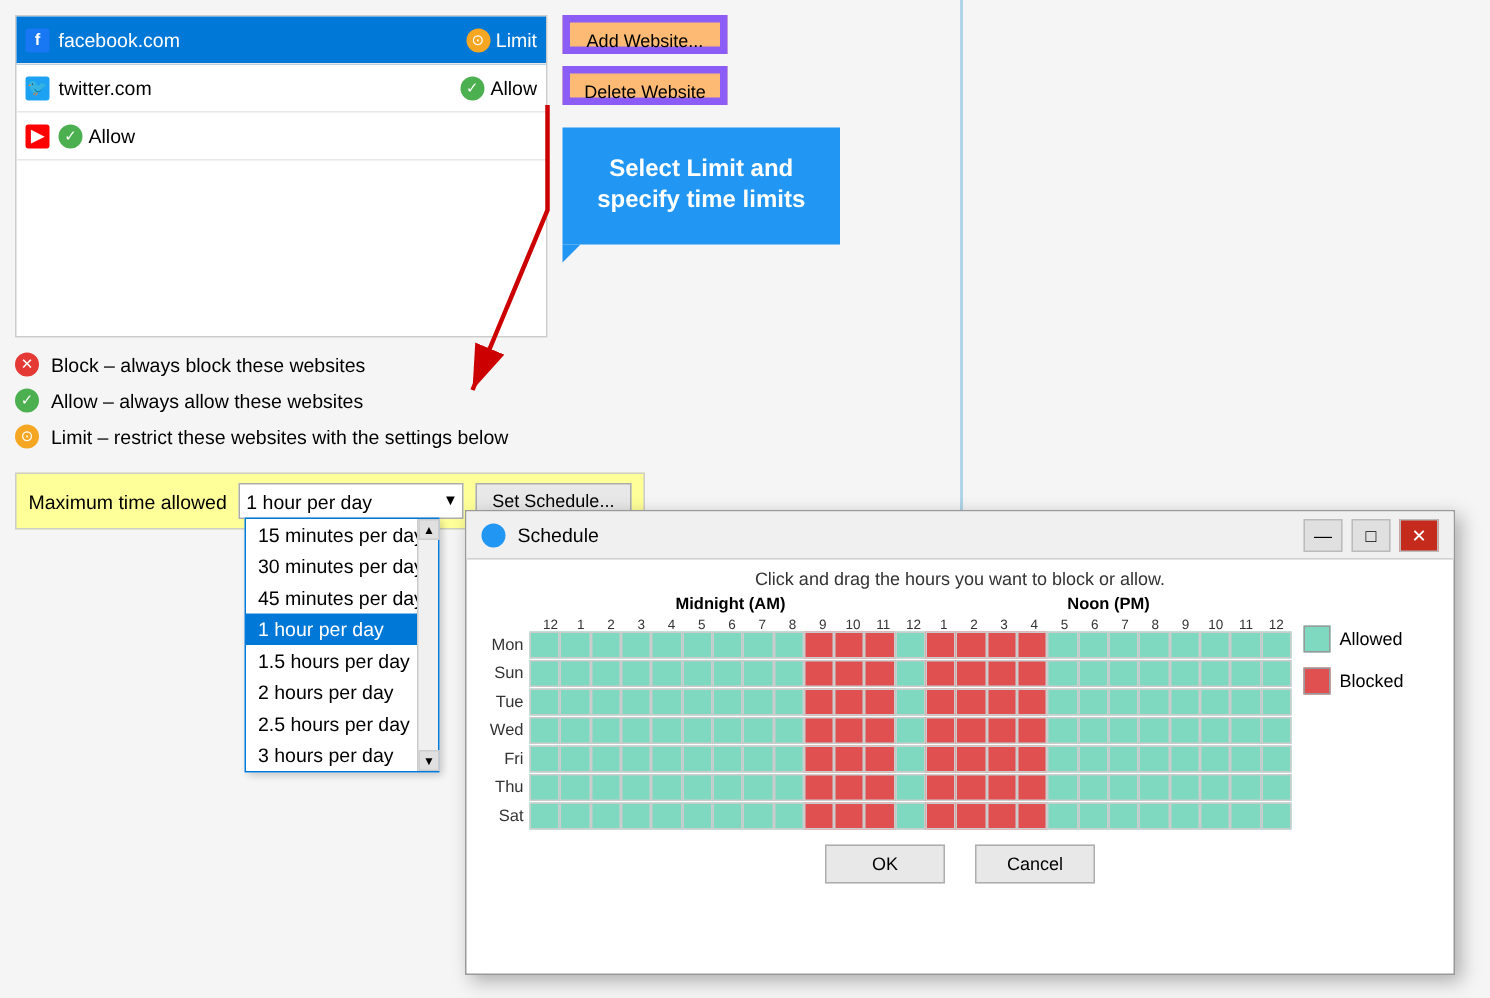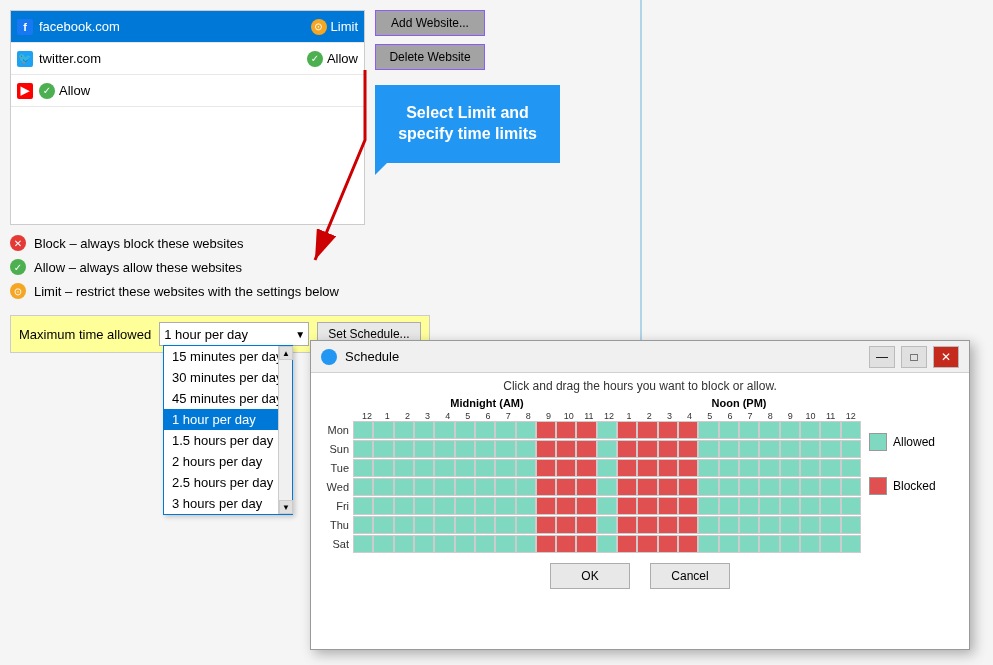--- a/index.html
+++ b/index.html
@@ -78,22 +78,22 @@
     }
     .limit-icon { background: #f5a623; color: white; }
     .allow-icon { background: #4caf50; color: white; }
     .status-text { font-size: 13px; }
 
     
     .btn-add-website, .btn-delete-website {
       position: absolute;
       width: 110px;
       height: 26px;
-      background: #a3a3a3;
-      border: 1px solid #8b5cf6;
+      background: #fdba74;
+      border: 5px solid #8b5cf6;
       cursor: pointer;
       font-size: 12px;
       text-align: center;
       line-height: 24px;
     }
     .btn-add-website { top: 10px; left: 375px; }
     .btn-delete-website { top: 44px; left: 375px; }
 
     
     .legend-area {
@@ -342,21 +342,20 @@
       padding-top: 20px;
       display: flex;
       flex-direction: column;
       gap: 10px;
     }
     .legend-row {
       display: flex;
       align-items: center;
       gap: 6px;
       font-size: 12px;
-      margin-top: 16px;
     }
     .legend-swatch {
       width: 18px; height: 18px;
       border: 1px solid #999;
     }
     .swatch-allowed { background: #7ed9c0; }
     .swatch-blocked { background: #e05050; }
 
     
     .dialog-buttons {

